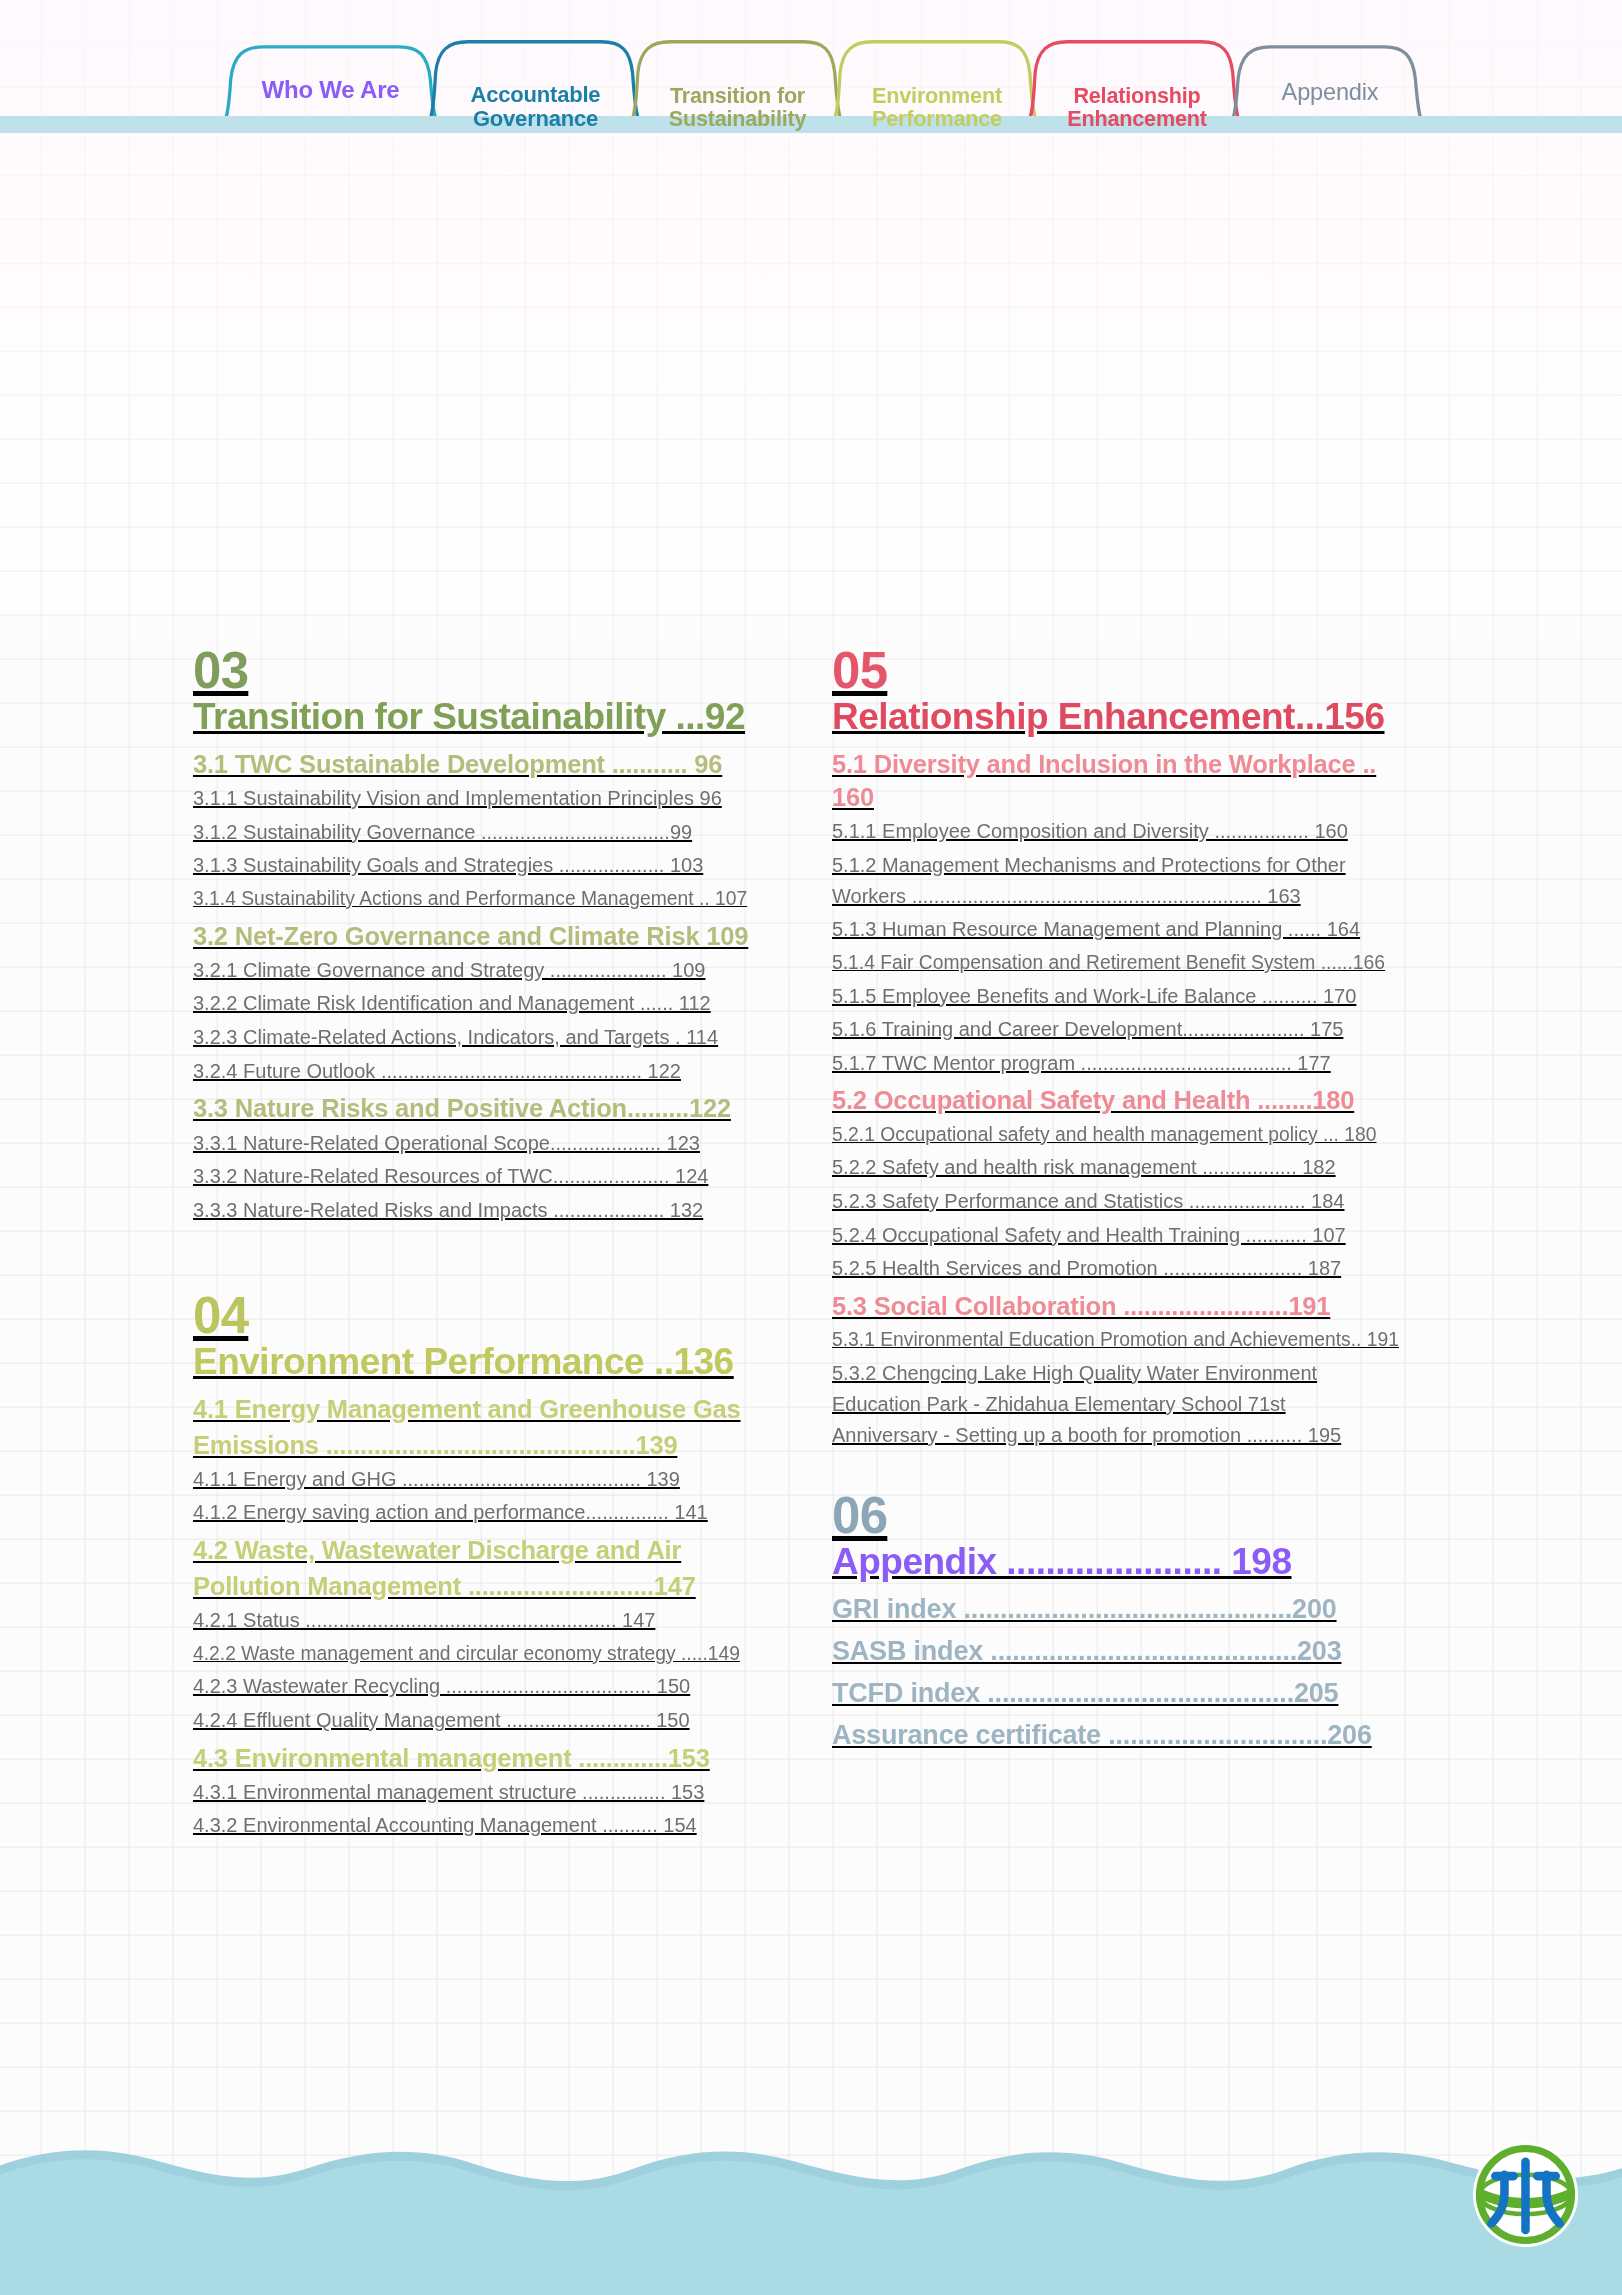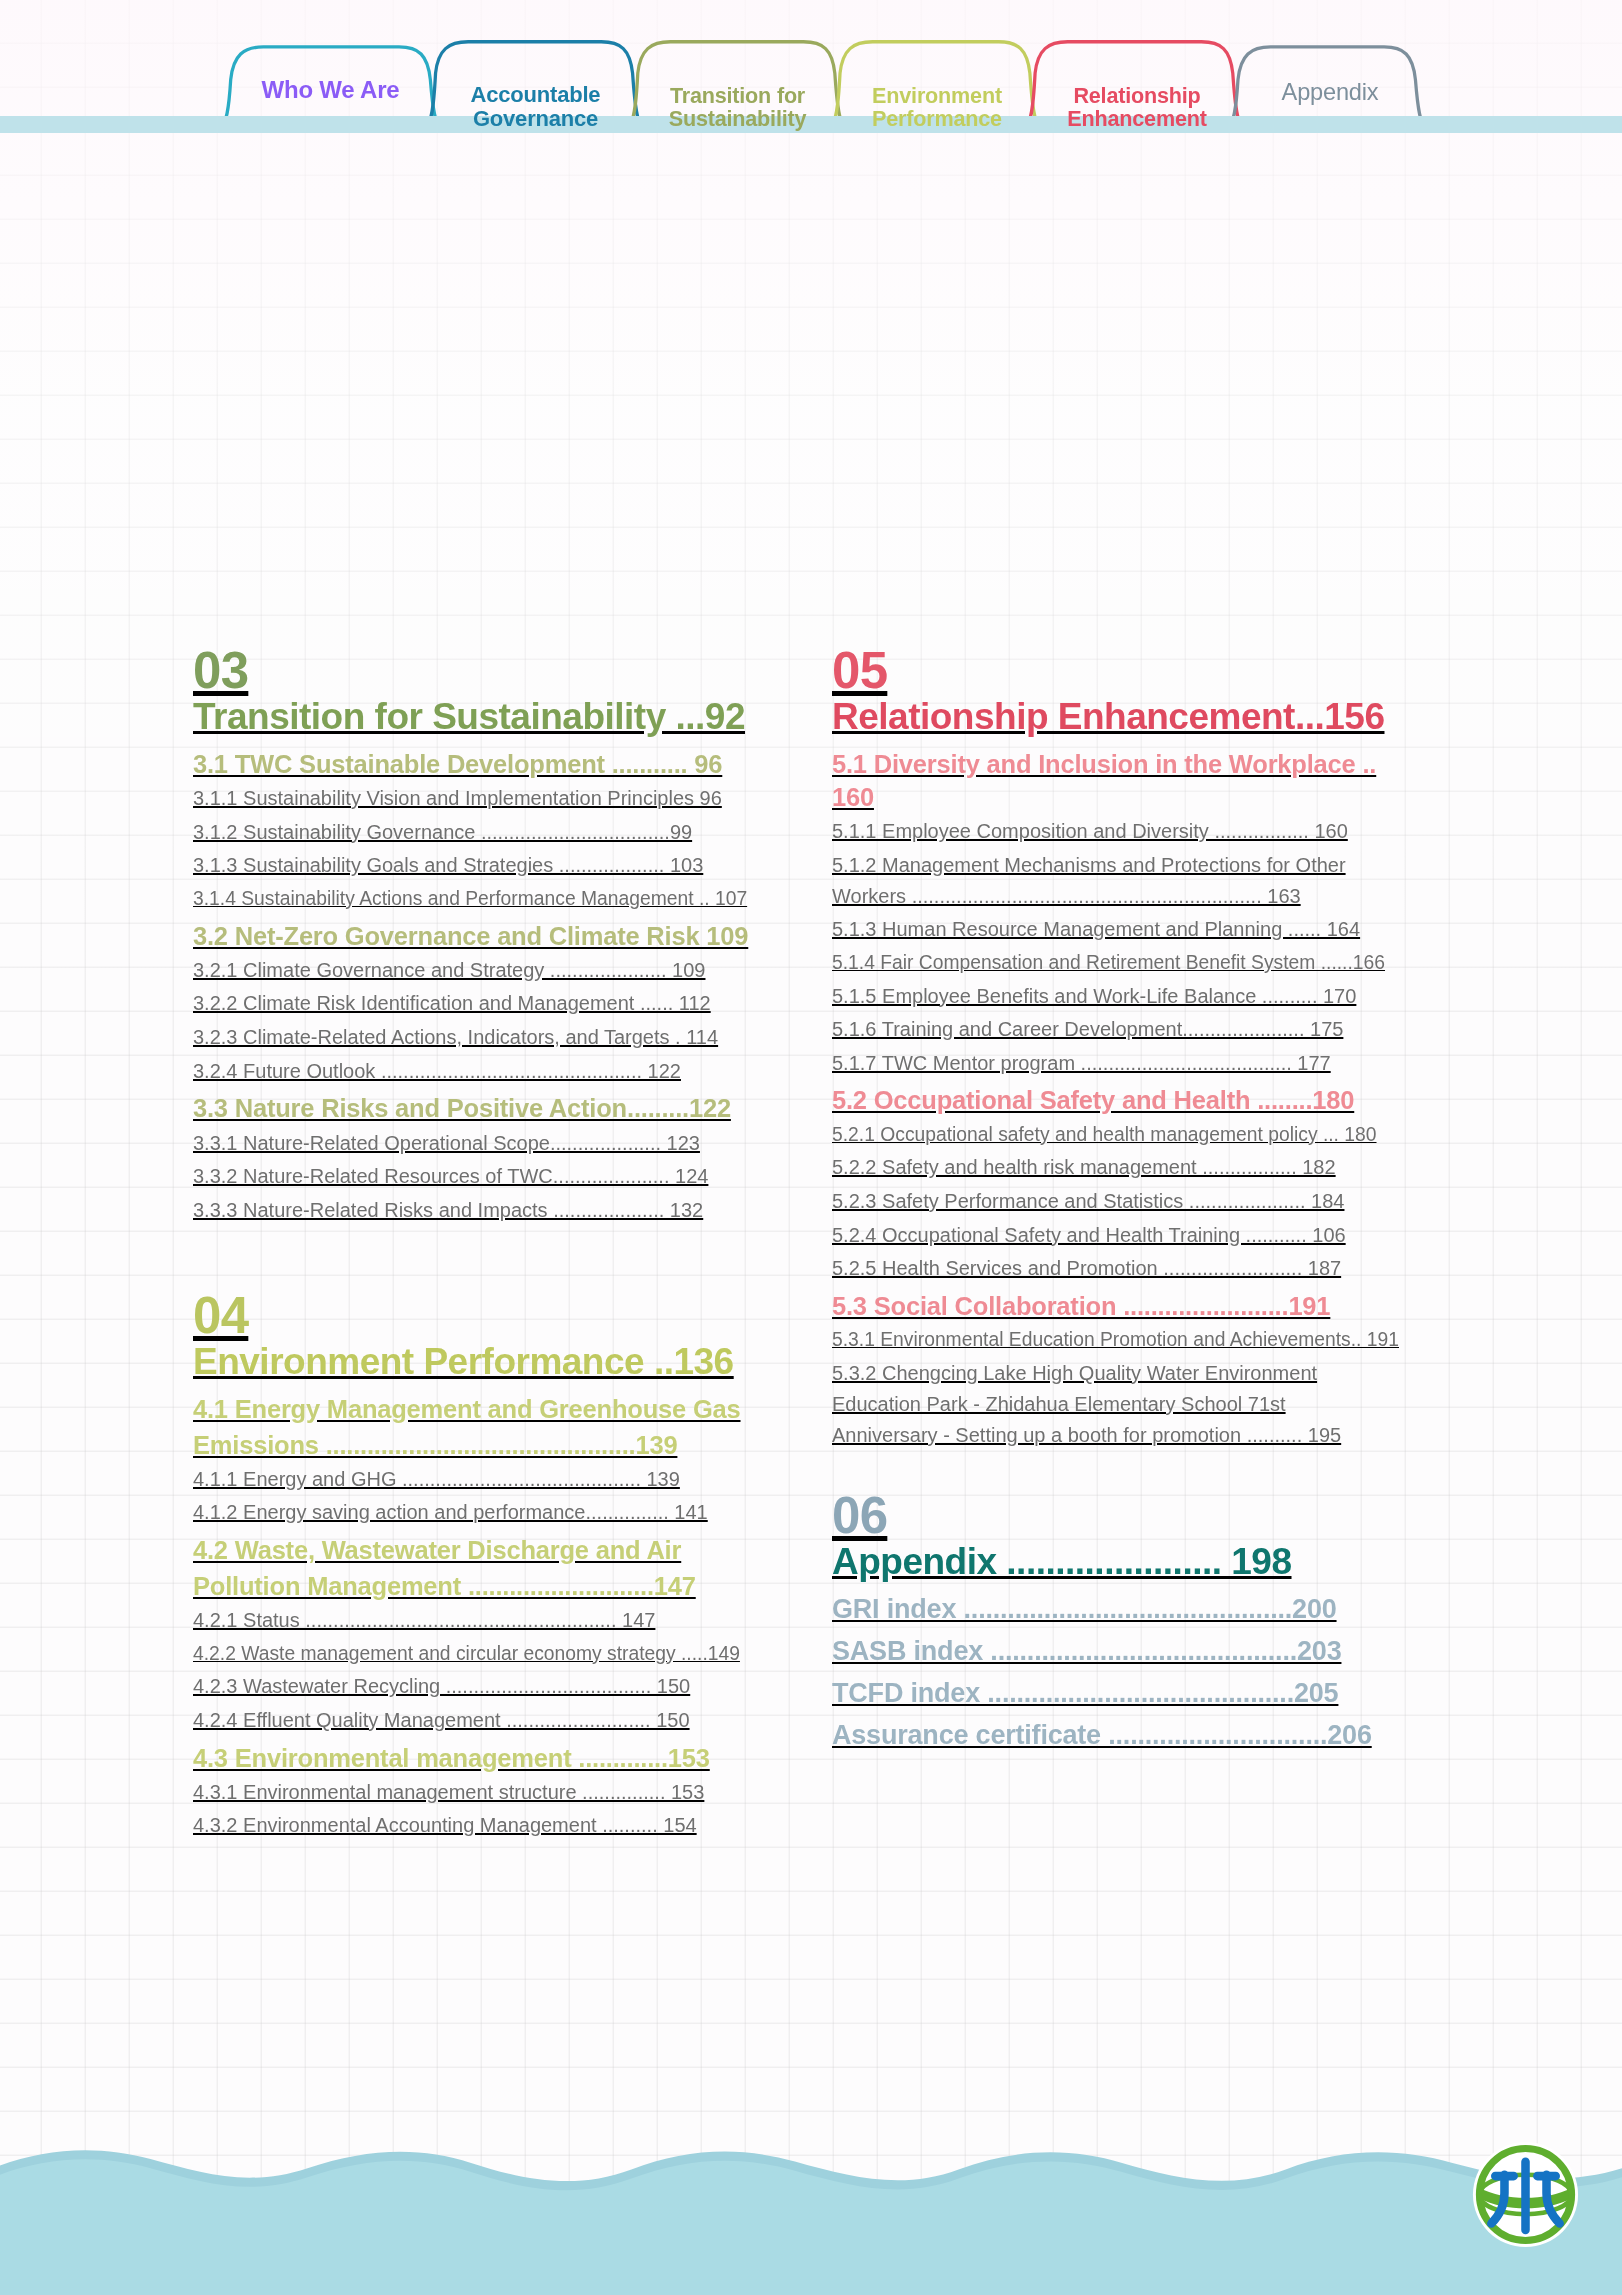--- a/index.html
+++ b/index.html
@@ -73,21 +73,21 @@
   .c03-no{color:#7f9e5c;}
   .c03-ti{color:#7fa055;}
   .c03-l2{color:#b6bd7c;}
   .c04-no{color:#bac560;}
   .c04-ti{color:#bfc95f;}
   .c04-l2{color:#c6cf77;}
   .c05-no{color:#e4576a;}
   .c05-ti{color:#df4a60;}
   .c05-l2{color:#ef8b94;}
   .c06-no{color:#8ca6b6;}
-  .c06-ti{color:#0f766e;}
+  .c06-ti{color:#8b5cf6;}
 
   
   #wave{position:absolute;left:0;bottom:0;width:1622px;height:170px;}
 
   
   #logo{position:absolute;left:1469px;top:2138px;width:113px;height:113px;}
 </style>
 </head>
 <body>
 
@@ -209,21 +209,21 @@
       <div class="lvl3">5.1.3 Human Resource Management and Planning ...... 164</div>
       <div class="lvl3 tight">5.1.4 Fair Compensation and Retirement Benefit System ......166</div>
       <div class="lvl3">5.1.5  Employee Benefits and Work-Life Balance .......... 170</div>
       <div class="lvl3">5.1.6 Training and Career Development...................... 175</div>
       <div class="lvl3">5.1.7 TWC Mentor program ...................................... 177</div>
 
       <div class="lvl2 c05-l2">5.2 Occupational Safety and Health  ........180</div>
       <div class="lvl3 tight">5.2.1 Occupational safety and health management policy ... 180</div>
       <div class="lvl3">5.2.2 Safety and health risk management ................. 182</div>
       <div class="lvl3">5.2.3 Safety Performance and Statistics ..................... 184</div>
-      <div class="lvl3">5.2.4 Occupational Safety and Health Training  ........... 106</div>
+      <div class="lvl3">5.2.4 Occupational Safety and Health Training  ........... 107</div>
       <div class="lvl3">5.2.5 Health Services and Promotion ......................... 187</div>
 
       <div class="lvl2 c05-l2">5.3 Social Collaboration  ........................191</div>
       <div class="lvl3 tight">5.3.1 Environmental Education Promotion and Achievements.. 191</div>
       <div class="lvl3">5.3.2 Chengcing Lake High Quality Water Environment</div>
       <div class="lvl3 cont">Education Park - Zhidahua Elementary School 71st</div>
       <div class="lvl3 cont">Anniversary - Setting up a booth for promotion .......... 195</div>
     </div>
 
     <div class="blk" style="margin-top:46px;">

